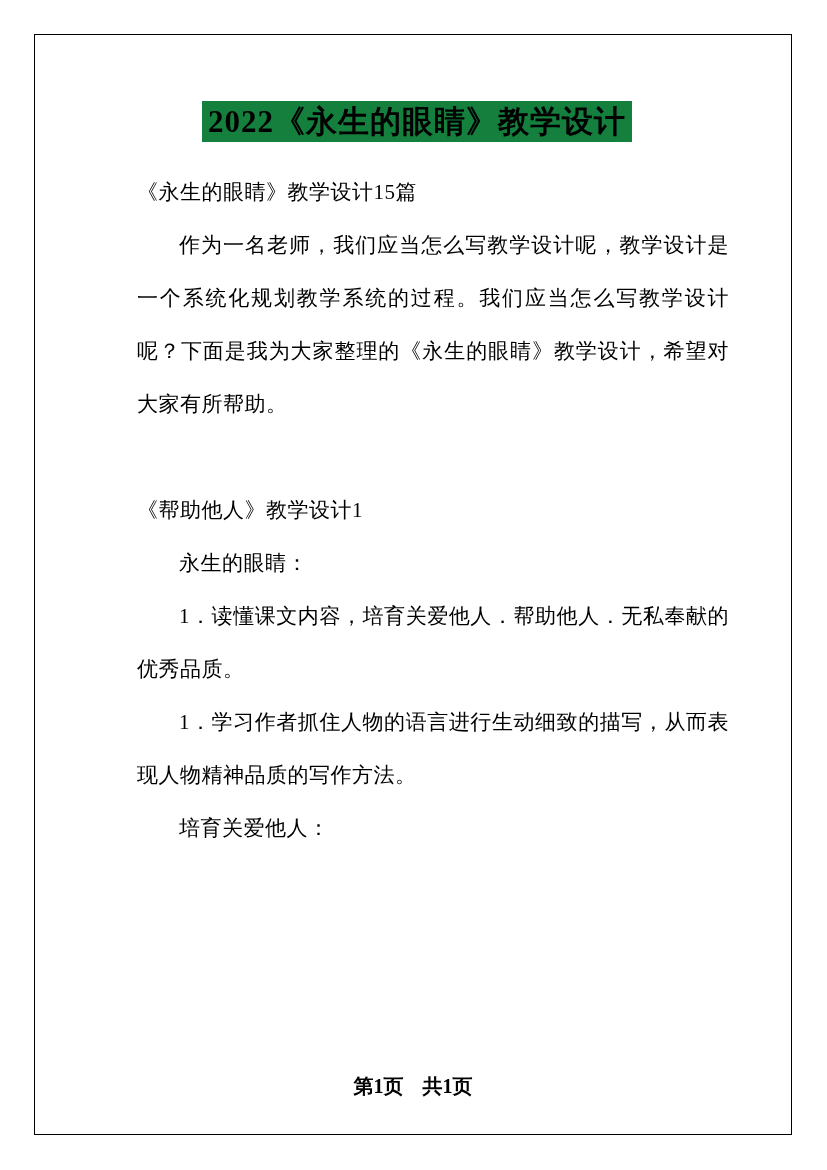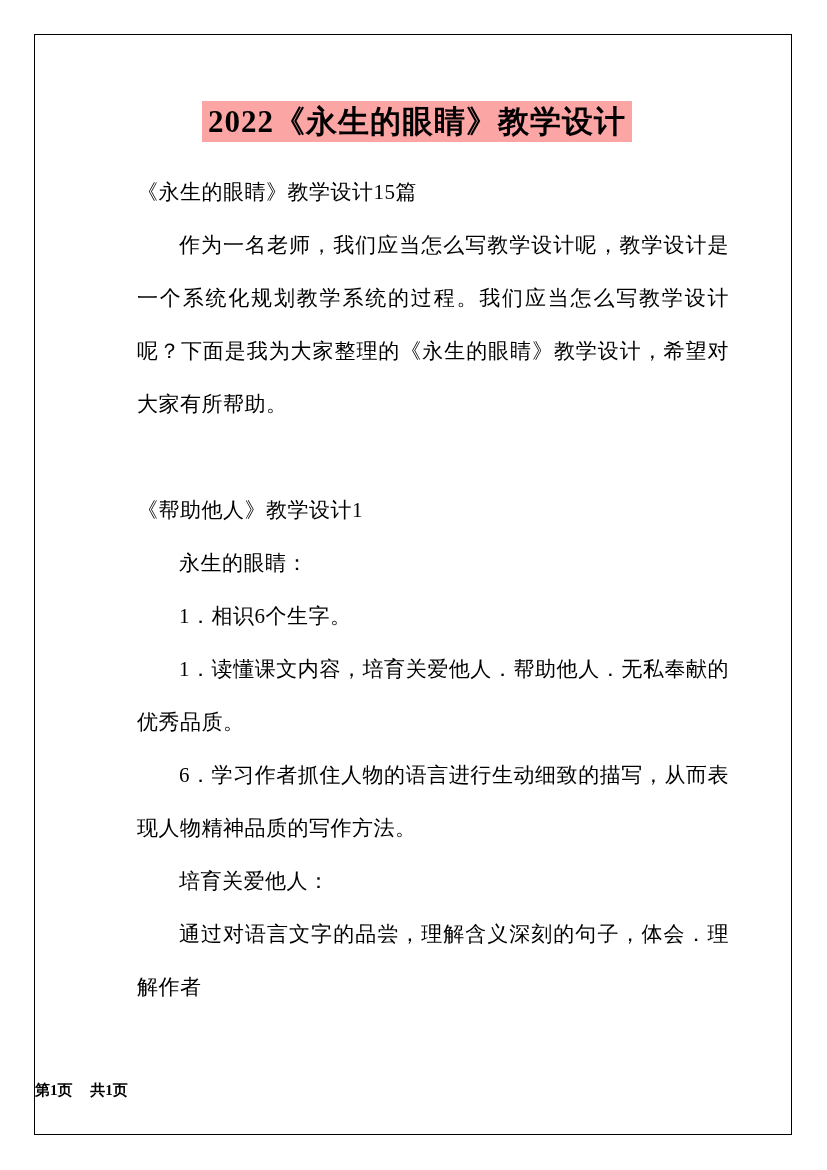--- a/index.html
+++ b/index.html
@@ -59,61 +59,60 @@
     text-indent: 2em;
   }
   .blank-line {
     height: 53px;
   }
   .page-footer {
     position: absolute;
     left: 0;
     right: 0;
     bottom: 34px;
-    font-size: 15px;
+    text-align: center;
+    font-size: 20px;
     font-weight: bold;
   }
   .page-footer .footer-part {
     display: inline-block;
   }
   .page-footer .footer-part + .footer-part {
     margin-left: 14px;
   }
 </style>
 </head>
 <body>
 
 <div class="page-frame">
   <div class="page-inner">
 
     <div class="doc-title-wrap">
-      <span class="doc-title" style="background:#fca5a5;margin-top:40px;">2022《永生的眼睛》教学设计</span>
+      <span class="doc-title" style="background:#15803d;margin-top:40px;">2022《永生的眼睛》教学设计</span>
     </div>
 
     <div class="doc-body">
       <div class="doc-line">《永生的眼睛》教学设计15篇</div>
 
       <div class="doc-line indent">作为一名老师，我们应当怎么写教学设计呢，教学设计是一个系统化规划教学系统的过程。我们应当怎么写教学设计呢？下面是我为大家整理的《永生的眼睛》教学设计，希望对大家有所帮助。</div>
 
       <div class="blank-line"></div>
 
       <div class="doc-line">《帮助他人》教学设计1</div>
 
       <div class="doc-line indent">永生的眼睛：</div>
 
-      <div class="doc-line indent">1．相识6个生字。</div>
 
 
       <div class="doc-line indent">1．读懂课文内容，培育关爱他人．帮助他人．无私奉献的优秀品质。</div>
 
-      <div class="doc-line indent">6．学习作者抓住人物的语言进行生动细致的描写，从而表现人物精神品质的写作方法。</div>
+      <div class="doc-line indent">1．学习作者抓住人物的语言进行生动细致的描写，从而表现人物精神品质的写作方法。</div>
 
       <div class="doc-line indent">培育关爱他人：</div>
 
-      <div class="doc-line indent">通过对语言文字的品尝，理解含义深刻的句子，体会．理解作者</div>
     </div>
 
     <div class="page-footer">
       <span class="footer-part">第1页</span>
       <span class="footer-part">共1页</span>
     </div>
 
   </div>
 </div>
 

